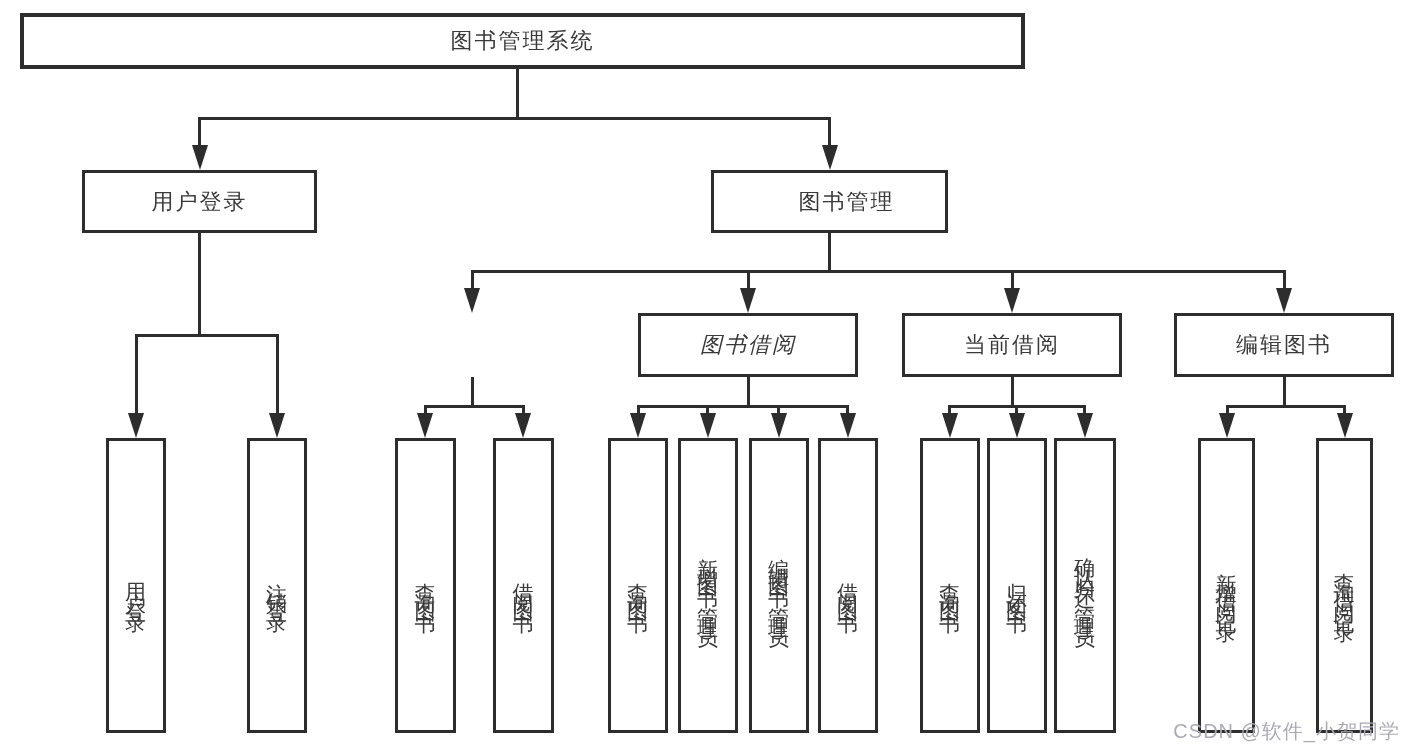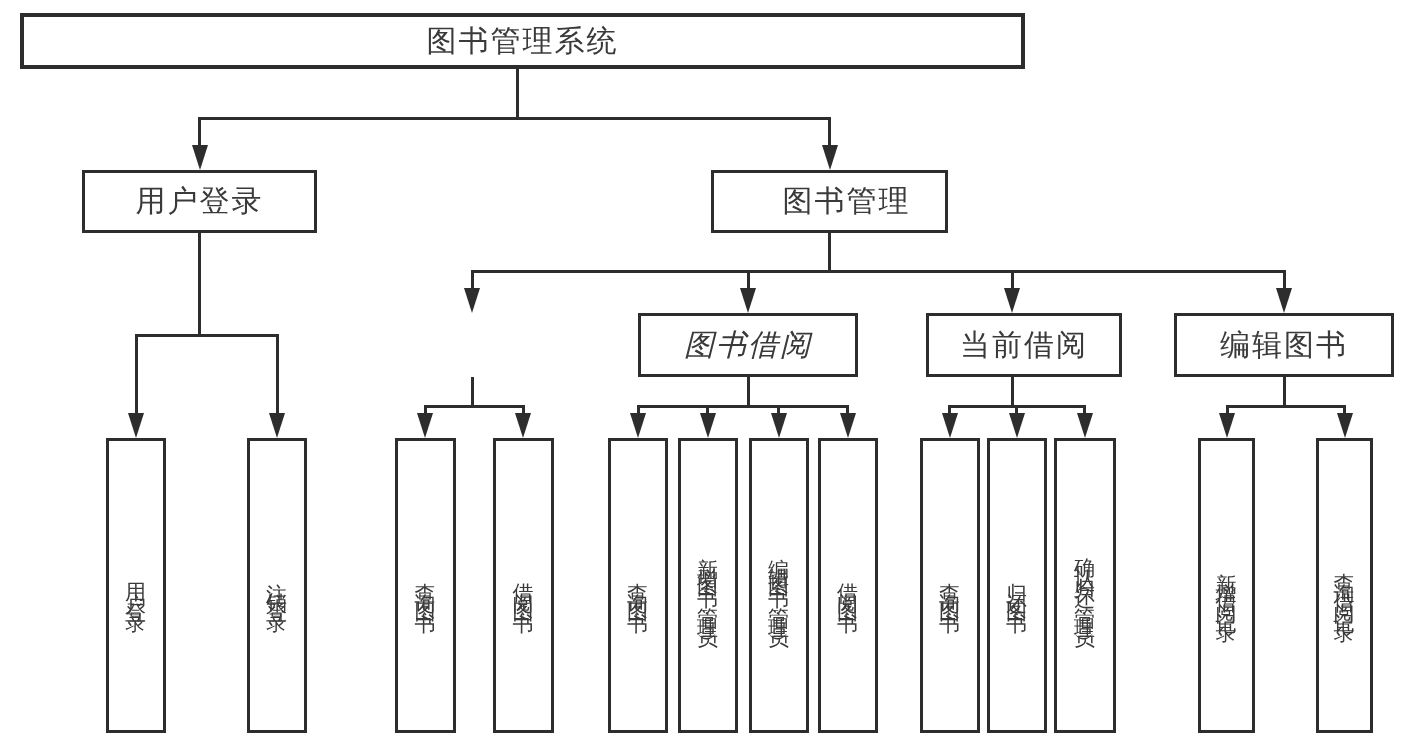--- a/index.html
+++ b/index.html
@@ -15,21 +15,21 @@
     position:absolute;
     background:#ffffff;
     border:3px solid #2d2d2d;
     box-sizing:border-box;
     display:flex;
     align-items:center;
     justify-content:center;
   }
   .root{border-width:4px;}
   .hlabel{
-    font-size:30px;
+    font-size:22px;
     letter-spacing:2px;
     white-space:nowrap;
   }
   .leaf .vtext{
     writing-mode:vertical-rl;
     text-orientation:mixed;
     font-size:21px;
     letter-spacing:10px;
     line-height:1;
     white-space:nowrap;
@@ -63,21 +63,21 @@
   <div class="box" style="left:82px;top:170px;width:235px;height:63px;">
     <span class="hlabel">用户登录</span>
   </div>
   <div class="box" style="left:711px;top:170px;width:237px;height:63px;padding-left:34px;">
     <span class="hlabel">图书管理</span>
   </div>
 
   <div class="box" style="left:638px;top:313px;width:220px;height:64px;font-style:italic;">
     <span class="hlabel">图书借阅</span>
   </div>
-  <div class="box" style="left:926px;top:313px;width:196px;height:64px;">
+  <div class="box" style="left:902px;top:313px;width:220px;height:64px;">
     <span class="hlabel">当前借阅</span>
   </div>
   <div class="box" style="left:1174px;top:313px;width:220px;height:64px;">
     <span class="hlabel">编辑图书</span>
   </div>
 
   <div class="box leaf" style="left:106px;top:438px;width:60px;height:295px;">
     <span class="vtext">用户登录</span>
   </div>
   <div class="box leaf" style="left:247px;top:438px;width:60px;height:295px;">
@@ -173,14 +173,15 @@
   <div class="vl" style="left:1083px;top:405px;height:12px;"></div>
   <div class="ar" style="left:1077px;top:413px;"></div>
 
   <div class="vl" style="left:1283px;top:377px;height:30px;"></div>
   <div class="hl" style="left:1226px;top:405px;width:120px;"></div>
   <div class="vl" style="left:1226px;top:405px;height:12px;"></div>
   <div class="ar" style="left:1219px;top:413px;"></div>
   <div class="vl" style="left:1343px;top:405px;height:12px;"></div>
   <div class="ar" style="left:1337px;top:413px;"></div>
 
+  <div class="watermark">CSDN @软件_小贺同学</div>
 
 </div>
 
 </body></html>

